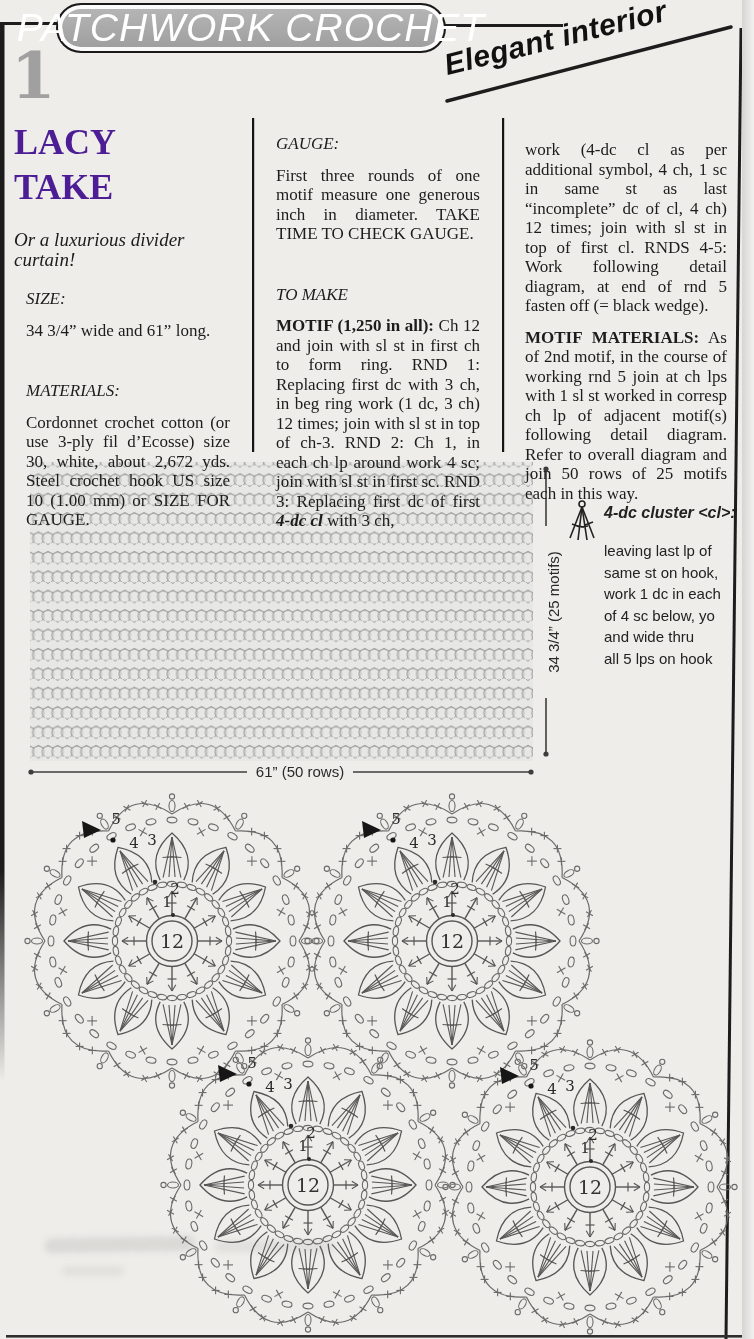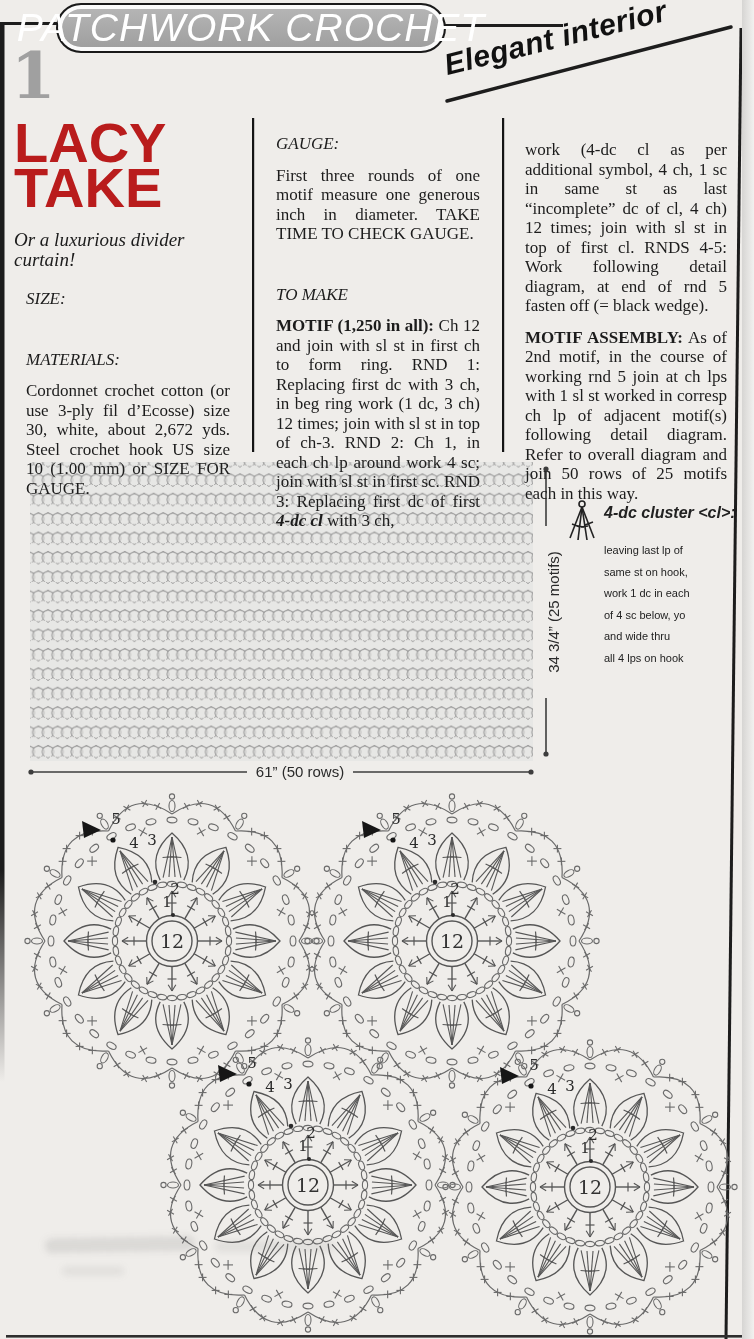--- a/index.html
+++ b/index.html
@@ -16,33 +16,33 @@
   .banner{position:absolute;left:449px;top:48px;transform:rotate(-14deg);transform-origin:0 100%;
         font-family:"Liberation Sans",sans-serif;font-weight:bold;font-style:italic;
         font-size:30px;color:#111;white-space:nowrap;letter-spacing:.5px;}
   .bignum{position:absolute;left:11px;top:44px;font-family:"DejaVu Serif",serif;
         font-weight:bold;font-size:64px;line-height:1;color:#a0a0a0;}
   
   .col{position:absolute;font-size:17px;line-height:19.5px;}
   .col p{margin:12px;text-align:justify;}
   .col .gap{height:17px;}
   .ital{font-style:italic;}
-  .h-title{font-family:Liberation Sans, sans-serif;font-weight:bold;font-size:56px;
-        line-height:45px;letter-spacing:0;color:#b91c1c;margin:0 0 20px 0;}
+  .h-title{font-family:Liberation Serif, serif;font-weight:bold;font-size:36px;
+        line-height:45px;letter-spacing:0;color:#4c1d95;margin:0 0 20px 0;}
   .subtitle{font-style:italic;font-size:19px;margin:0 0 20px 0;}
   
   .dimlab{position:absolute;font-family:"Liberation Sans",sans-serif;font-size:15px;color:#2a2a2a;
         white-space:nowrap;}
   .vlab{left:553px;top:612px;transform:translate(-50%,-50%) rotate(-90deg);}
   .hlab{left:240px;top:763px;width:120px;text-align:center;}
   
   .legend{position:absolute;left:604px;top:504px;width:130px;
         font-family:"Liberation Sans",sans-serif;color:#222;}
   .legend .lt{font-weight:bold;font-style:italic;font-size:16px;margin-bottom:18px;white-space:nowrap;}
-  .legend .ll{font-size:11px;line-height:21.5px;}
+  .legend .ll{font-size:15px;line-height:21.5px;}
   
   .smudge{position:absolute;filter:blur(3px);border-radius:6px;}
   .rightband{position:absolute;left:742px;top:0;width:12px;height:1339px;
         background:linear-gradient(90deg,#d6d5d3,#f2f1ef);}
 </style>
 </head>
 <body>
 
 <div class="page">
 
@@ -632,50 +632,51 @@
   <div class="banner">Elegant interior</div>
   <div class="bignum">1</div>
 
   <div class="col" style="left:14px;top:120px;width:228px;">
     <div class="h-title">
       <div>LACY</div>
       <div>TAKE</div>
     </div>
     <div class="subtitle">Or a luxurious divider curtain!</div>
     <p class="ital">SIZE:</p>
+    <p>34 3/4” wide and 61” long.</p>
     <div class="gap"></div>
     <p class="ital">MATERIALS:</p>
     <p>Cordonnet crochet cotton (or use 3-ply fil d’Ecosse) size 30, white, about 2,672 yds.  Steel crochet hook US size 10 (1.00 mm) or SIZE FOR GAUGE.</p>
   </div>
 
   <div class="col" style="left:264px;top:122px;width:228px;">
     <p class="ital">GAUGE:</p>
     <p>First three rounds of one motif measure one generous inch in diameter.  TAKE TIME TO CHECK GAUGE.</p>
     <div class="gap"></div>
     <p class="ital">TO MAKE</p>
     <p><span style="font-weight: bold;">MOTIF (1,250 in all):</span><span>  Ch 12 and join with sl st in first ch to form ring.  RND 1:  Replacing first dc with 3 ch, in beg ring work (1 dc, 3 ch) 12 times;  join with sl st in top of ch-3.  RND 2:  Ch 1, in each ch lp around work 4 sc;  join with sl st in first sc.  RND 3:  Replacing first dc of first </span><span style="font-weight: bold; font-style: italic;">4-dc cl</span><span> with 3 ch,</span></p>
   </div>
 
   <div class="col" style="left:513px;top:128px;width:226px;">
     <p><span>work (4-dc cl as per additional symbol, 4 ch, 1 sc in same st as last “incomplete” dc of cl, 4 ch) 12 times;  join with sl st in top of first cl.  RNDS 4-5:  Work following detail diagram, at end of rnd 5 fasten off (= black wedge).</span></p>
-    <p><span style="font-weight: bold;">MOTIF ASSEMBLY:</span><span>  As of 2nd motif, in the course of working rnd 5 join at ch lps with 1 sl st worked in corresp ch lp of adjacent motif(s) following detail diagram.  Refer to overall diagram and join 50 rows of 25 motifs each in this way.</span></p>
+    <p><span style="font-weight: bold;">MOTIF MATERIALS:</span><span>  As of 2nd motif, in the course of working rnd 5 join at ch lps with 1 sl st worked in corresp ch lp of adjacent motif(s) following detail diagram.  Refer to overall diagram and join 50 rows of 25 motifs each in this way.</span></p>
   </div>
 
   <div class="dimlab hlab">61”  (50 rows)</div>
   <div class="dimlab vlab">34 3/4”  (25 motifs)</div>
 
   <div class="legend">
     <div class="lt">4-dc cluster &lt;cl&gt;:</div>
     <div class="ll">
         <div>leaving last lp of</div>
         <div>same st on hook,</div>
         <div>work 1 dc in each</div>
         <div>of 4 sc below, yo</div>
         <div>and wide thru</div>
-        <div>all 4 lps on hook</div>
+        <div>all 5 lps on hook</div>
       </div>
   </div>
 
   <div class="smudge" style="left:45px;top:1237px;width:150px;height:15px;background:rgba(110,110,110,.16);transform:rotate(-1deg);"></div>
   <div class="smudge" style="left:215px;top:1241px;width:120px;height:11px;background:rgba(120,120,120,.12);"></div>
   <div class="smudge" style="left:62px;top:1266px;width:62px;height:10px;background:rgba(120,120,120,.10);"></div>
 
   <div class="rightband"></div>
 </div>
 

